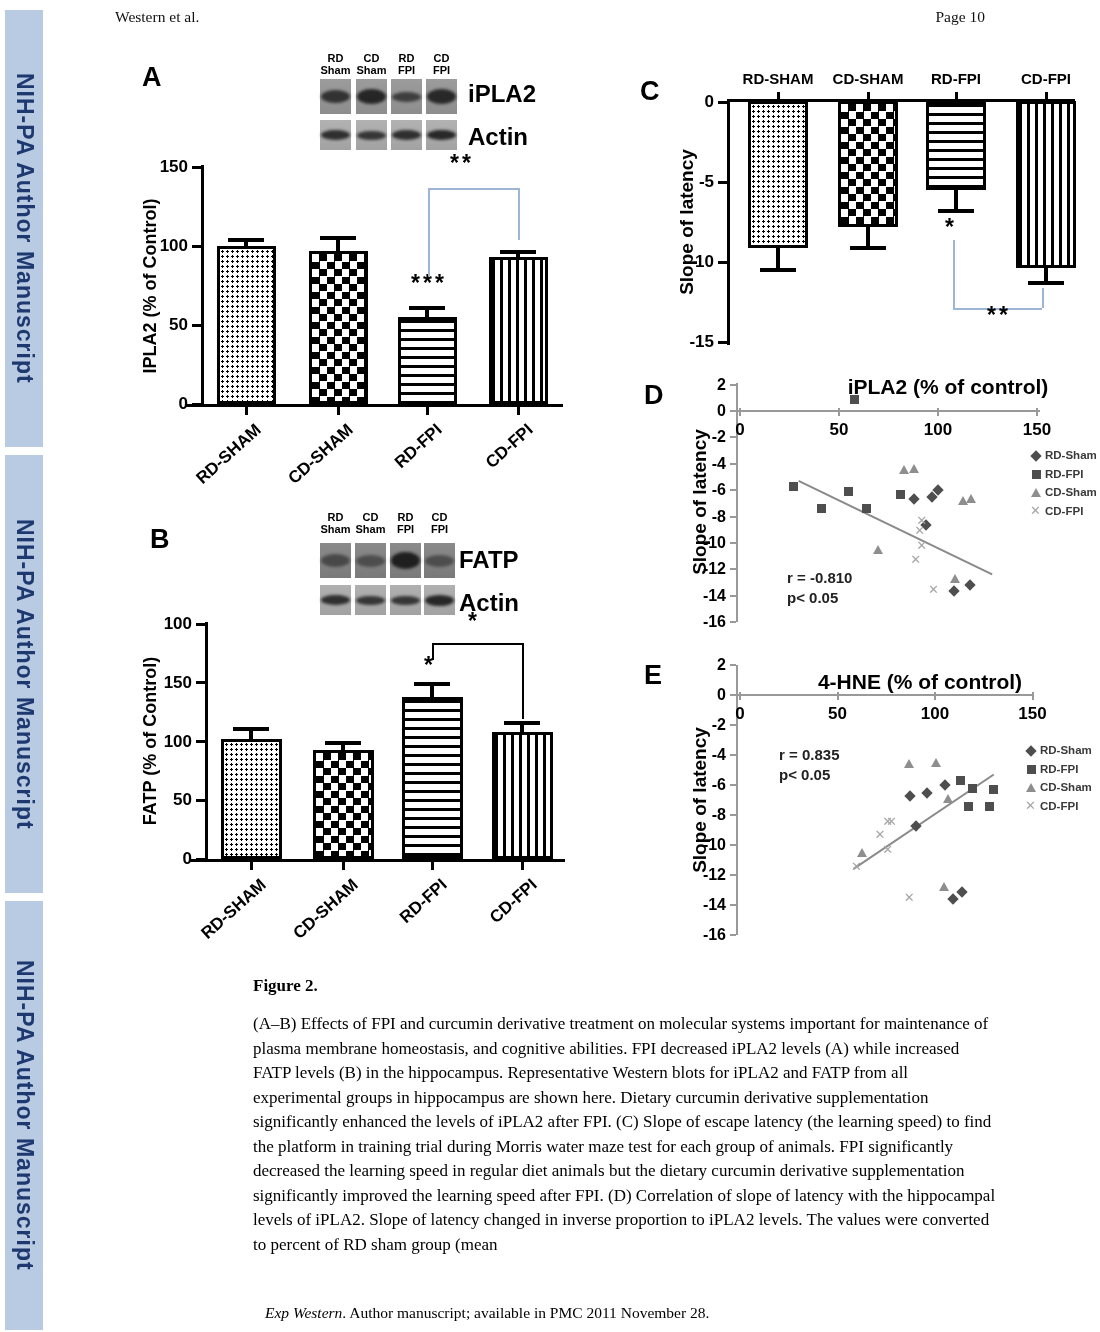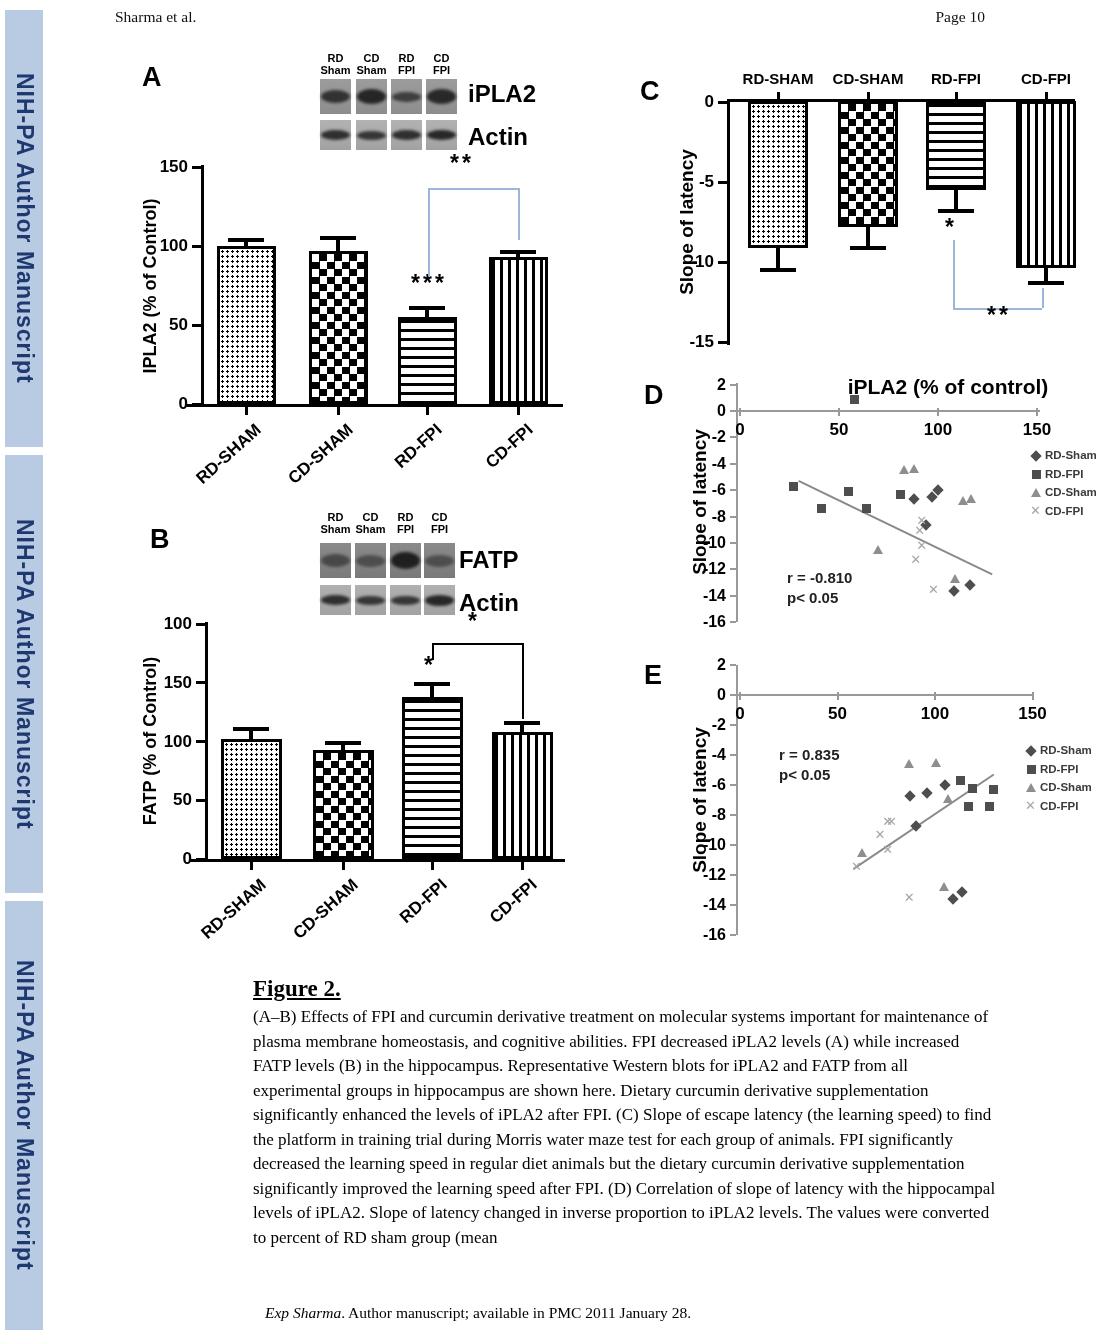--- a/index.html
+++ b/index.html
@@ -5,21 +5,21 @@
   html,body{margin:0;padding:0;background:#fff;}
   .page{position:relative;width:1100px;height:1332px;background:#fff;overflow:hidden;
         font-family:"Liberation Serif",serif;}
   .abs{position:absolute;}
   .sidebar-banner{position:absolute;left:5px;width:38px;background:#b9cbe2;
         display:flex;align-items:center;justify-content:center;}
   .sidebar-banner span{writing-mode:vertical-rl;font-family:"Liberation Sans",sans-serif;
         font-weight:bold;font-size:23px;color:#1d3970;letter-spacing:1px;white-space:nowrap;}
   .hdr{position:absolute;top:8px;font-size:15.5px;color:#111;}
   .caption{position:absolute;left:253px;top:976px;width:748px;color:#000;}
-  .cap-title{font-weight:bold;font-size:23px;margin-bottom:3px;text-decoration:underline;}
+  .cap-title{font-weight:bold;font-size:17px;margin-bottom:16px;}
   .cap-body{font-size:17px;line-height:24.5px;}
   .footer{position:absolute;left:265px;top:1304px;font-size:15.5px;color:#000;}
   .ital{font-style:italic;}
   
   .pat-dots{background-color:#fff;background-image:radial-gradient(#000 1.15px, transparent 1.35px);background-size:5px 5px;}
   .pat-checker{background-color:#fff;background-image:repeating-conic-gradient(#000 0% 25%, #fff 0% 50%);background-size:15px 15px;}
   .pat-hlines{background-color:#fff;background-image:repeating-linear-gradient(180deg,#000 0 2.6px,#fff 2.6px 9px);}
   .pat-vlines{background-color:#fff;background-image:repeating-linear-gradient(90deg,#000 0 2.6px,#fff 2.6px 8px);}
 </style>
 </head>
@@ -30,21 +30,21 @@
   <div class="sidebar-banner" style="top:10px;height:437px;">
     <span>NIH-PA Author Manuscript</span>
   </div>
   <div class="sidebar-banner" style="top:455px;height:438px;">
     <span>NIH-PA Author Manuscript</span>
   </div>
   <div class="sidebar-banner" style="top:901px;height:429px;">
     <span>NIH-PA Author Manuscript</span>
   </div>
 
-  <div class="hdr" style="left:115px;">Sharma et al.</div>
+  <div class="hdr" style="left:115px;">Western et al.</div>
   <div class="hdr" style="right:115px;">Page 10</div>
 
   <div id="figure-layer" class="abs" style="left:0;top:0;width:1100px;height:1332px;">
       <div class="abs" style="left: 201px; top: 165px; width: 3px; height: 241px; background: rgb(0, 0, 0);"></div>
       <div class="abs" style="left: 186px; top: 404px; width: 377px; height: 3px; background: rgb(0, 0, 0);"></div>
       <div class="abs" style="left: 192px; top: 402.5px; width: 9px; height: 3px; background: rgb(0, 0, 0);"></div>
       <div class="abs" style="left: 140px; top: 394px; width: 48px; text-align: right; font: bold 17px &quot;Liberation Sans&quot;, &quot;DejaVu Sans&quot;, sans-serif;">0</div>
       <div class="abs" style="left: 192px; top: 323.5px; width: 9px; height: 3px; background: rgb(0, 0, 0);"></div>
       <div class="abs" style="left: 140px; top: 315px; width: 48px; text-align: right; font: bold 17px &quot;Liberation Sans&quot;, &quot;DejaVu Sans&quot;, sans-serif;">50</div>
       <div class="abs" style="left: 192px; top: 244.5px; width: 9px; height: 3px; background: rgb(0, 0, 0);"></div>
@@ -267,20 +267,21 @@
       <div class="abs" style="left: 931.45px; top: 757.5px; width: 0px; height: 0px; border-left: 5.5px solid transparent; border-right: 5.5px solid transparent; border-bottom: 9px solid rgb(142, 142, 142);"></div>
       <div class="abs" style="left: 943.15px; top: 793.5px; width: 0px; height: 0px; border-left: 5.5px solid transparent; border-right: 5.5px solid transparent; border-bottom: 9px solid rgb(142, 142, 142);"></div>
       <div class="abs" style="left: 857.35px; top: 847.5px; width: 0px; height: 0px; border-left: 5.5px solid transparent; border-right: 5.5px solid transparent; border-bottom: 9px solid rgb(142, 142, 142);"></div>
       <div class="abs" style="left: 939.25px; top: 882px; width: 0px; height: 0px; border-left: 5.5px solid transparent; border-right: 5.5px solid transparent; border-bottom: 9px solid rgb(142, 142, 142);"></div>
       <div class="abs" style="left: 882.2px; top: 813.5px; font: bold 13px &quot;Liberation Sans&quot;, &quot;DejaVu Sans&quot;, sans-serif; color: rgb(166, 166, 166);">✕</div>
       <div class="abs" style="left: 886.1px; top: 813.5px; font: bold 13px &quot;Liberation Sans&quot;, &quot;DejaVu Sans&quot;, sans-serif; color: rgb(166, 166, 166);">✕</div>
       <div class="abs" style="left: 874.4px; top: 827px; font: bold 13px &quot;Liberation Sans&quot;, &quot;DejaVu Sans&quot;, sans-serif; color: rgb(166, 166, 166);">✕</div>
       <div class="abs" style="left: 882.2px; top: 842px; font: bold 13px &quot;Liberation Sans&quot;, &quot;DejaVu Sans&quot;, sans-serif; color: rgb(166, 166, 166);">✕</div>
       <div class="abs" style="left: 851px; top: 858.5px; font: bold 13px &quot;Liberation Sans&quot;, &quot;DejaVu Sans&quot;, sans-serif; color: rgb(166, 166, 166);">✕</div>
       <div class="abs" style="left: 903.65px; top: 890px; font: bold 13px &quot;Liberation Sans&quot;, &quot;DejaVu Sans&quot;, sans-serif; color: rgb(166, 166, 166);">✕</div>
+      <div class="abs" style="left: 750px; top: 670px; width: 340px; text-align: center; font: bold 21px &quot;Liberation Sans&quot;, &quot;DejaVu Sans&quot;, sans-serif;">4-HNE (% of control)</div>
       <div class="abs" style="left: 779px; top: 746px; font: bold 15px &quot;Liberation Sans&quot;, &quot;DejaVu Sans&quot;, sans-serif; color: rgb(34, 34, 34);">r = 0.835</div>
       <div class="abs" style="left: 779px; top: 766px; font: bold 15px &quot;Liberation Sans&quot;, &quot;DejaVu Sans&quot;, sans-serif; color: rgb(34, 34, 34);">p&lt; 0.05</div>
       <div class="abs" style="left: 1027px; top: 747px; width: 8px; height: 8px; background: rgb(78, 78, 78); transform: rotate(45deg);"></div>
       <div class="abs" style="left: 1040px; top: 744px; font: bold 11.5px &quot;Liberation Sans&quot;, &quot;DejaVu Sans&quot;, sans-serif; color: rgb(58, 58, 58);">RD-Sham</div>
       <div class="abs" style="left: 1026.5px; top: 765px; width: 9px; height: 9px; background: rgb(78, 78, 78);"></div>
       <div class="abs" style="left: 1040px; top: 762.5px; font: bold 11.5px &quot;Liberation Sans&quot;, &quot;DejaVu Sans&quot;, sans-serif; color: rgb(58, 58, 58);">RD-FPI</div>
       <div class="abs" style="left: 1025.5px; top: 783px; width: 0px; height: 0px; border-left: 5.5px solid transparent; border-right: 5.5px solid transparent; border-bottom: 9px solid rgb(142, 142, 142);"></div>
       <div class="abs" style="left: 1040px; top: 781px; font: bold 11.5px &quot;Liberation Sans&quot;, &quot;DejaVu Sans&quot;, sans-serif; color: rgb(58, 58, 58);">CD-Sham</div>
       <div class="abs" style="left: 1025px; top: 797.5px; font: bold 13px &quot;Liberation Sans&quot;, &quot;DejaVu Sans&quot;, sans-serif; color: rgb(166, 166, 166);">✕</div>
       <div class="abs" style="left: 1040px; top: 799.5px; font: bold 11.5px &quot;Liberation Sans&quot;, &quot;DejaVu Sans&quot;, sans-serif; color: rgb(58, 58, 58);">CD-FPI</div>
@@ -355,15 +356,15 @@
         <div style="position: absolute; left: 1px; right: 1px; top: 9.5px; height: 11px; background: rgb(26, 26, 26); opacity: 0.9; border-radius: 50%; filter: blur(1.4px);"></div>
       </div>
     </div>
 
   <div class="caption">
     <div class="cap-title">Figure 2.</div>
     <div class="cap-body">(A–B) Effects of FPI and curcumin derivative treatment on molecular systems important for maintenance of plasma membrane homeostasis, and cognitive abilities. FPI decreased iPLA2 levels (A) while increased FATP levels (B) in the hippocampus. Representative Western blots for iPLA2 and FATP from all experimental groups in hippocampus are shown here. Dietary curcumin derivative supplementation significantly enhanced the levels of iPLA2 after FPI. (C) Slope of escape latency (the learning speed) to find the platform in training trial during Morris water maze test for each group of animals. FPI significantly decreased the learning speed in regular diet animals but the dietary curcumin derivative supplementation significantly improved the learning speed after FPI. (D) Correlation of slope of latency with the hippocampal levels of iPLA2. Slope of latency changed in inverse proportion to iPLA2 levels. The values were converted to percent of RD sham group (mean</div>
   </div>
 
   <div class="footer">
-    <span class="ital">Exp Sharma</span><span>. Author manuscript; available in PMC 2011 January 28.</span>
+    <span class="ital">Exp Western</span><span>. Author manuscript; available in PMC 2011 November 28.</span>
   </div>
 </div>
 
 </body></html>

